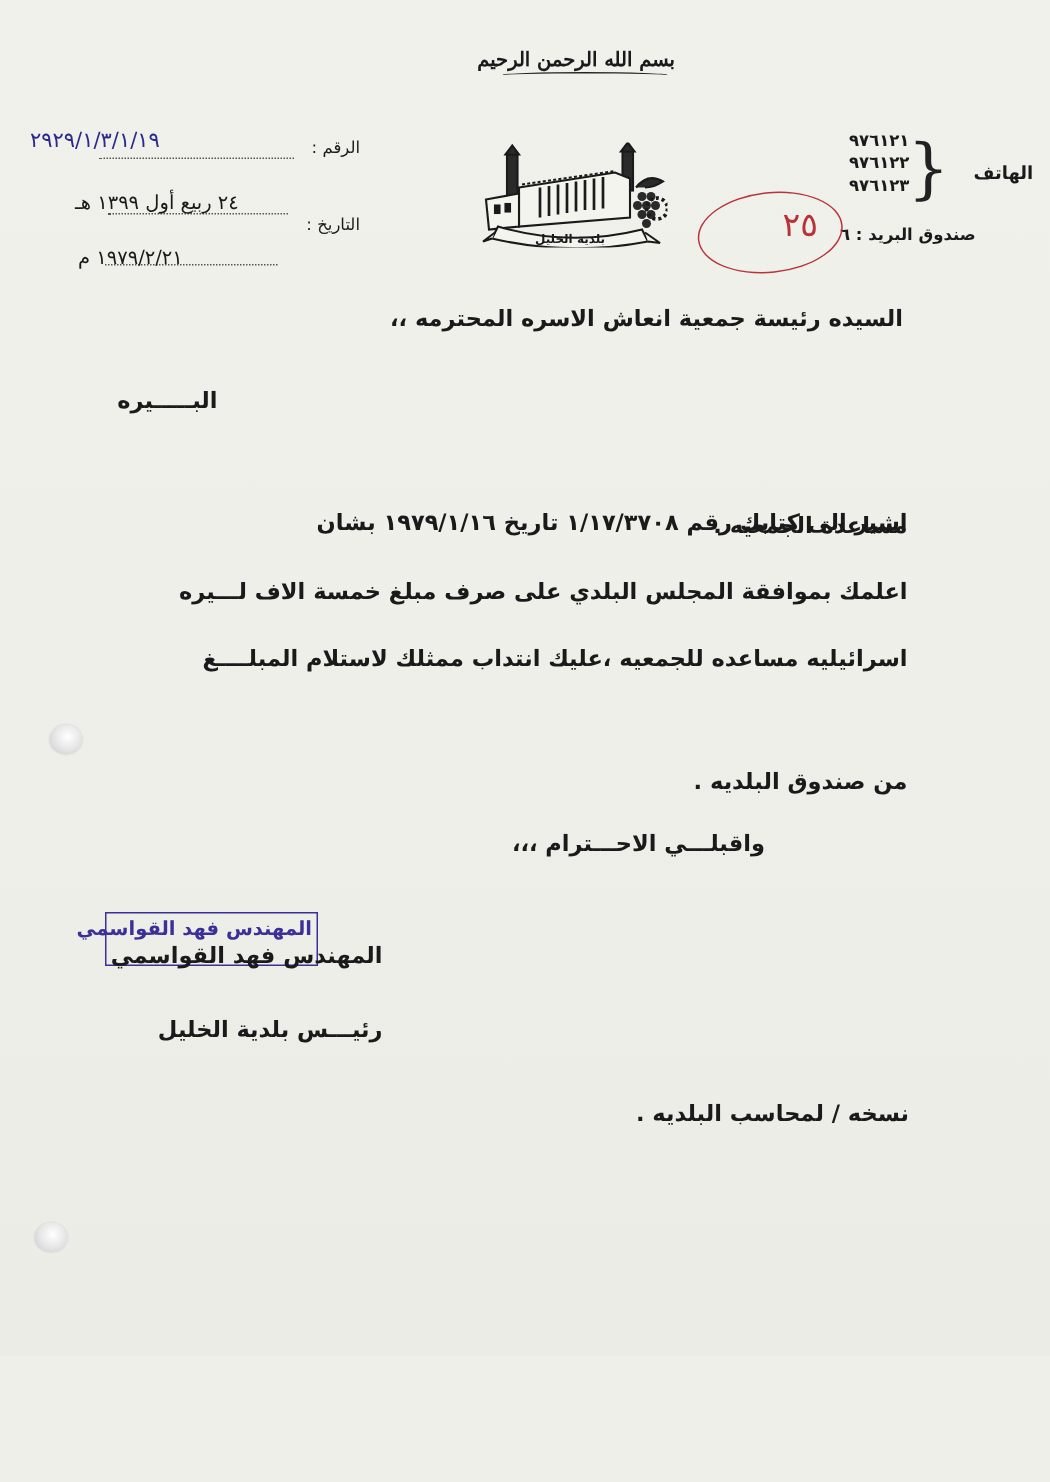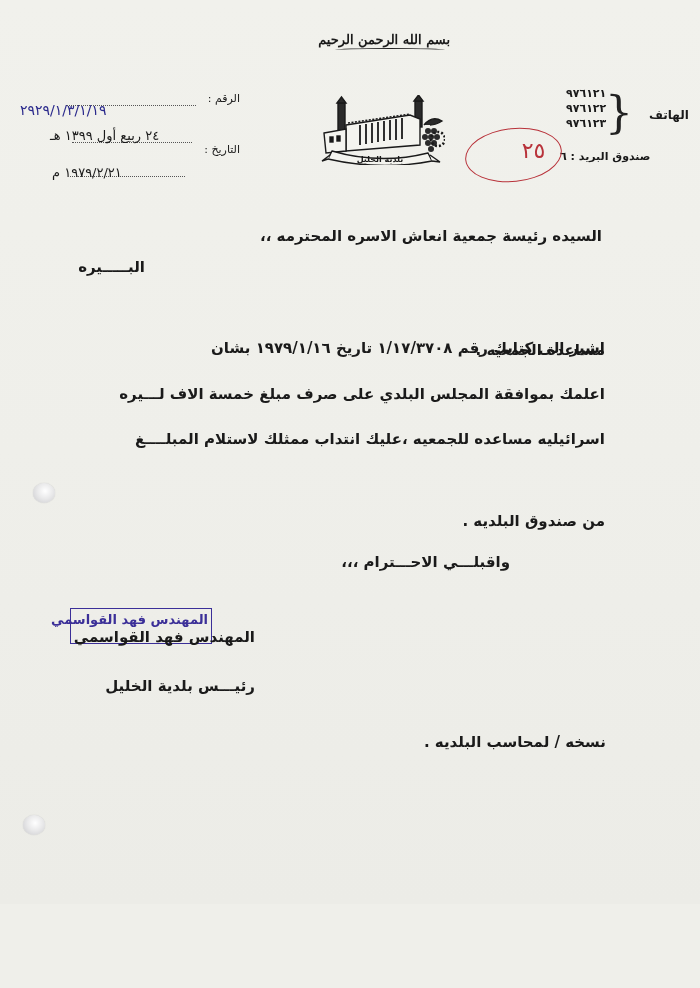--- a/index.html
+++ b/index.html
@@ -24,21 +24,21 @@
     .basmala-flourish {
       left: 335px; top: 48px; width: 110px; height: 3px;
       border-top: 1.5px solid #222; border-radius: 50%;
     }
     .label { font-size: 11px; }
     .blue { color: #2b2a8c; }
     .dotline {
       border-bottom: 1px dotted #555;
     }
     .ref-label { right: 460px; top: 92px; }
-    .ref-value { left: 20px; top: 102px; width: 180px; text-align: left; font-size: 14px; }
+    .ref-value { left: 20px; top: 86px; width: 180px; text-align: left; font-size: 14px; }
     .ref-dots { left: 66px; top: 105px; width: 130px; }
     .date-label { right: 460px; top: 143px; }
     .hijri { left: 50px; top: 128px; width: 140px; font-size: 13px; text-align: left; }
     .hijri-dots { left: 72px; top: 142px; width: 120px; }
     .greg { left: 52px; top: 165px; width: 130px; font-size: 13px; text-align: left; letter-spacing: 1px; }
     .greg-dots { left: 70px; top: 176px; width: 115px; }
 
     .logo { left: 320px; top: 95px; width: 125px; height: 70px; }
 
     .phone-label { left: 622px; top: 108px; font-size: 12px; font-weight: bold; padding-left: 27px; }
@@ -50,21 +50,21 @@
       left: 465px; top: 128px; width: 95px; height: 52px;
       border: 1.5px solid #b8323a; border-radius: 50%;
       transform: rotate(-6deg);
     }
     .red-num {
       left: 511px; top: 138px; width: 45px; text-align: center;
       color: #b8323a; font-size: 22px; font-family: "DejaVu Sans", sans-serif;
     }
 
     .body-text { font-size: 15px; font-weight: bold; }
-    .l-addressee { right: 98px; top: 203px; margin-top: 24px; }
+    .l-addressee { right: 98px; top: 203px; }
     .l-greeting { right: 555px; top: 258px; }
     .l-p1a { right: 95px; top: 299px; margin-top: 40px; }
     .l-p1b { right: 95px; top: 341px; }
     .l-p2a { right: 95px; top: 385px; }
     .l-p2b { right: 95px; top: 430px; }
     .l-p2c { right: 95px; top: 474px; margin-top: 38px; }
     .l-closing { right: 190px; top: 553px; }
     .l-sig-name { right: 445px; top: 628px; }
     .l-sig-title { right: 445px; top: 677px; }
     .l-cc { right: 94px; top: 733px; }

